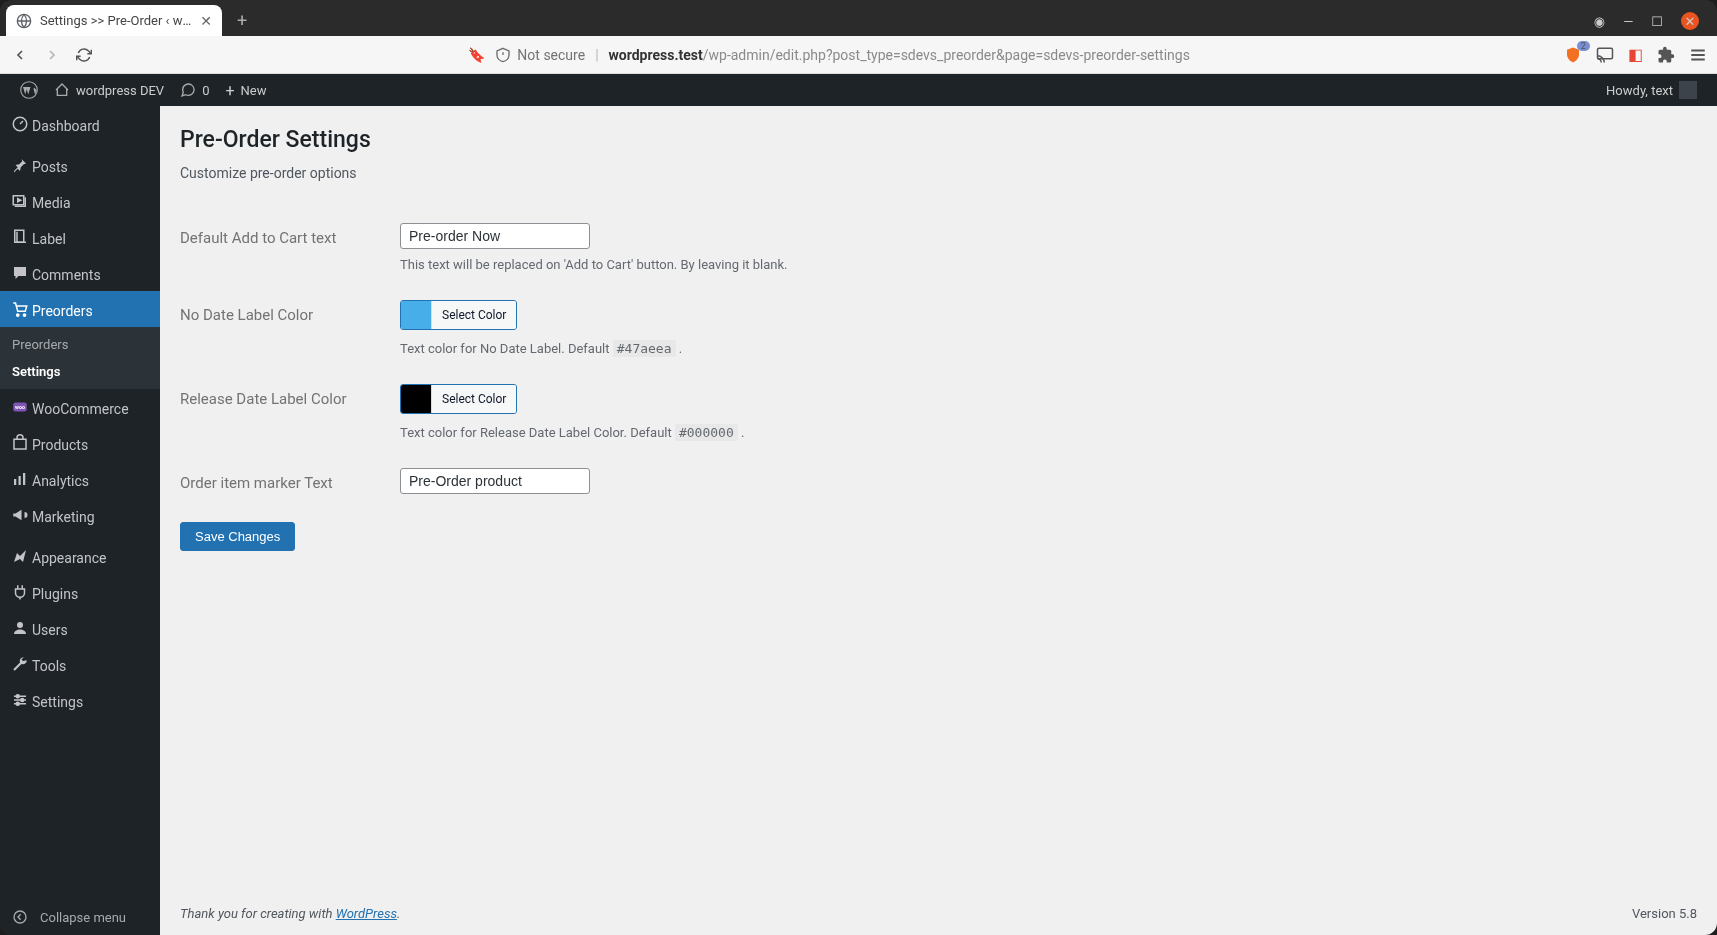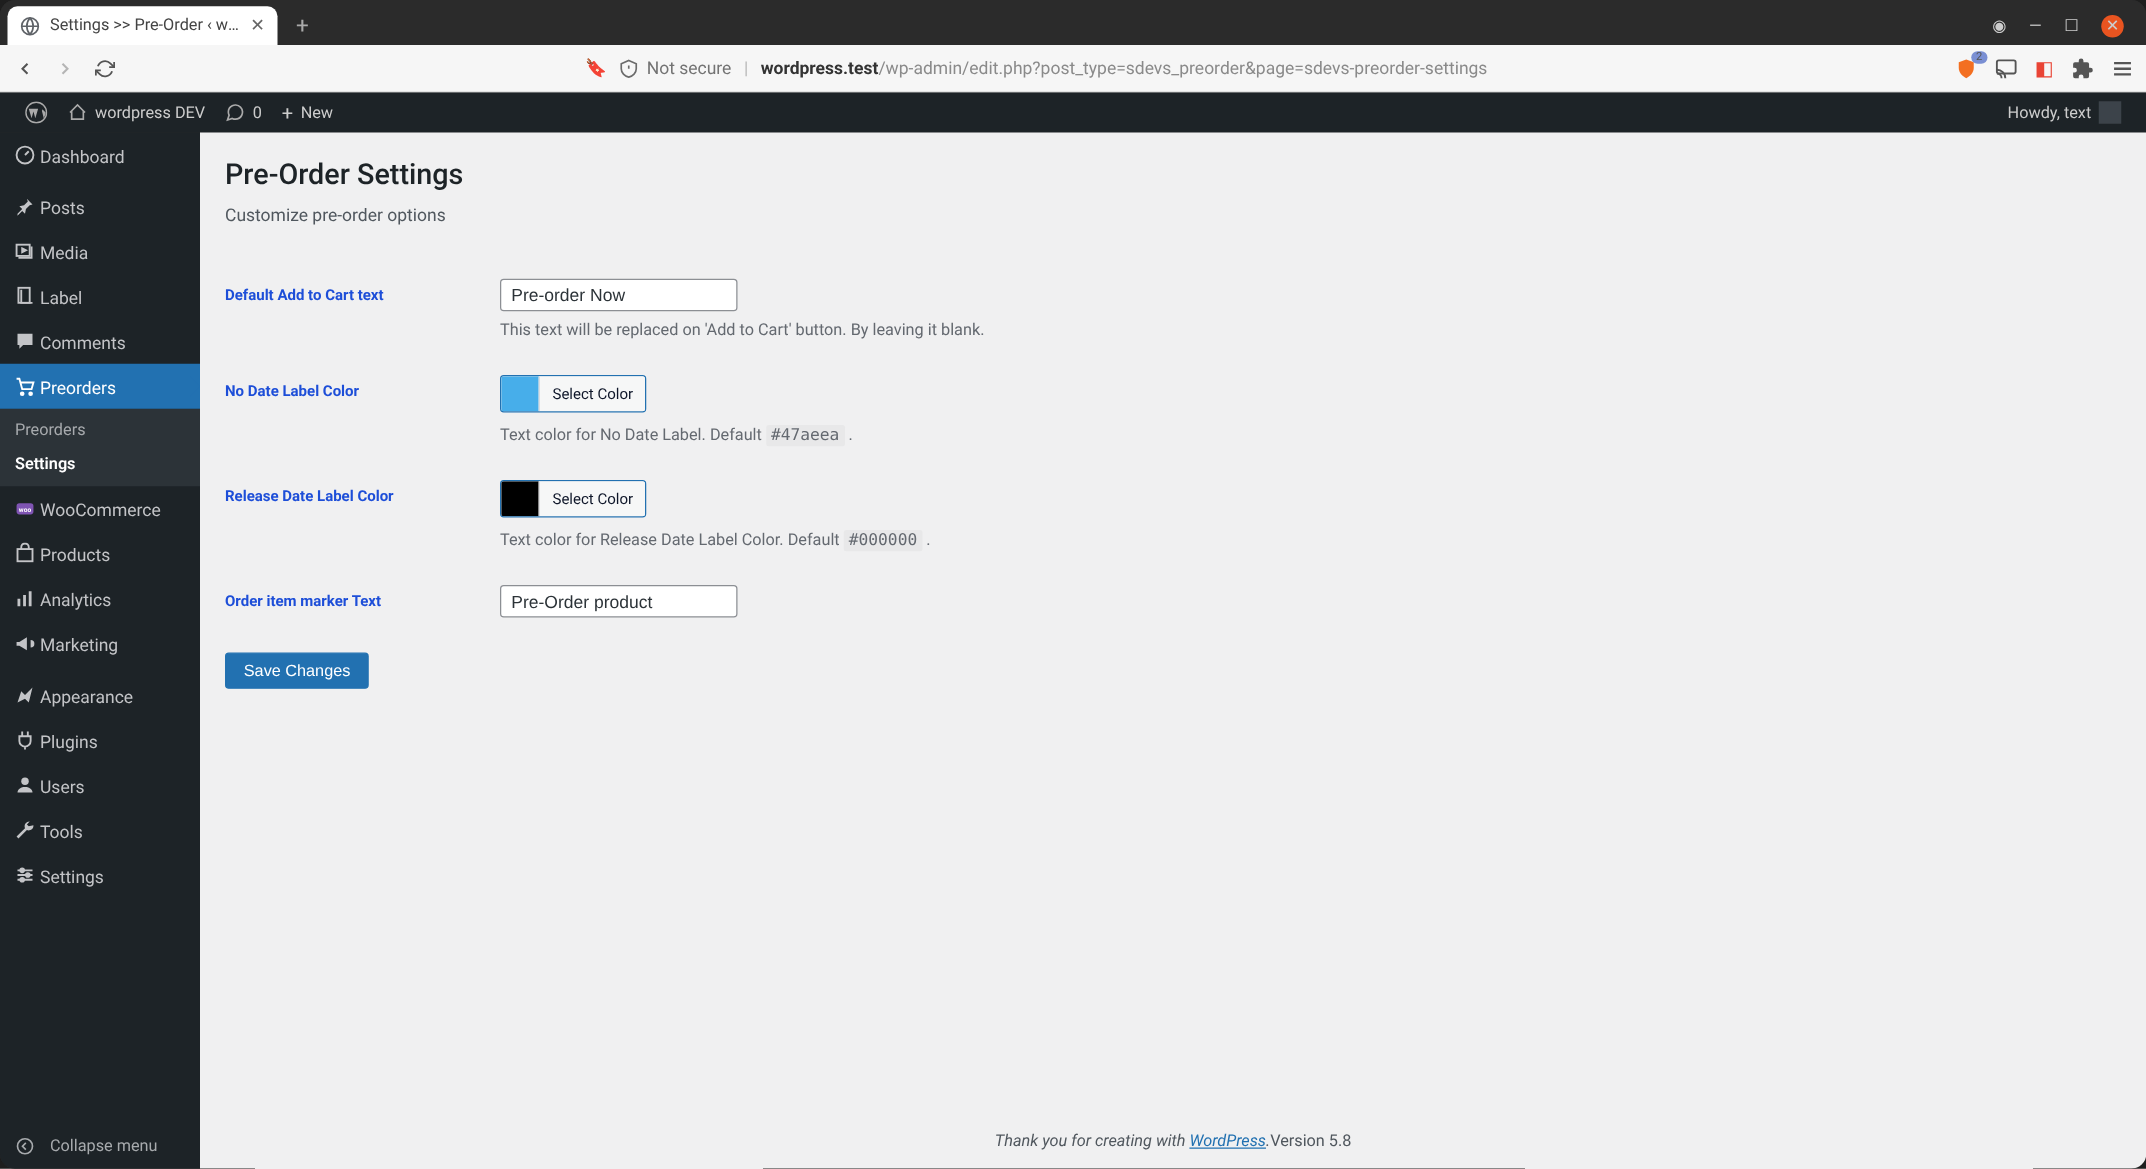--- a/index.html
+++ b/index.html
@@ -53,33 +53,33 @@
 .collapse-item { margin-top: auto; display: flex; align-items: center; gap: 10px; padding: 8px 10px; cursor: pointer; color: #a7aaad; font-size: 13px; }
 
 
 .content { flex: 1; background: #f0f0f1; overflow: auto; position: relative; display: flex; flex-direction: column; }
 .content-inner { padding: 20px; flex: 1; }
 h1 { font-size: 23px; font-weight: 500; color: #1d2327; margin-bottom: 12px; }
 .subtitle { font-size: 14px; color: #50575e; margin-bottom: 28px; }
 
 .form-table { width: 100%; }
 .form-row { display: flex; padding: 14px 0; }
-.form-label { width: 220px; font-size: 12px; font-weight: 700; color: #1d4ed8; padding-top: 6px; }
+.form-label { width: 220px; font-size: 15px; font-weight: 400; color: #737373; padding-top: 6px; }
 .form-field { flex: 1; }
 .wp-input { width: 190px; padding: 4px 8px; font-size: 14px; border: 1px solid #8c8f94; border-radius: 3px; background: #fff; color: #2c3338; }
 .desc { font-size: 13px; color: #646970; margin-top: 8px; }
 .code { background: #e8e8e9; padding: 1px 4px; font-family: Consolas, monospace; font-size: 13px; border-radius: 2px; }
 
 .color-picker { display: inline-flex; border: 1px solid #2271b1; border-radius: 3px; overflow: hidden; cursor: pointer; }
 .swatch { width: 30px; height: 28px; }
 .color-btn { padding: 0 10px; font-size: 12px; background: #f6f7f7; color: #0f172a; display: flex; align-items: center; border-left: 1px solid #dcdcde; }
 
 .submit-btn { background: #2271b1; color: #fff; border: 1px solid #2271b1; padding: 6px 14px; border-radius: 3px; font-size: 13px; cursor: pointer; margin-top: 14px; }
 
-.footer { padding: 14px 20px; font-size: 13px; color: #50575e; display: flex; justify-content: center; font-style: italic; }
+.footer { padding: 14px 20px; font-size: 13px; color: #50575e; display: flex; justify-content: space-between; font-style: italic; }
 .footer a { color: #2271b1; text-decoration: underline; }
 .footer .ver { font-style: normal; }
 
 svg { display: block; }
 </style>
 </head>
 <body>
 
 <div class="window">
 

